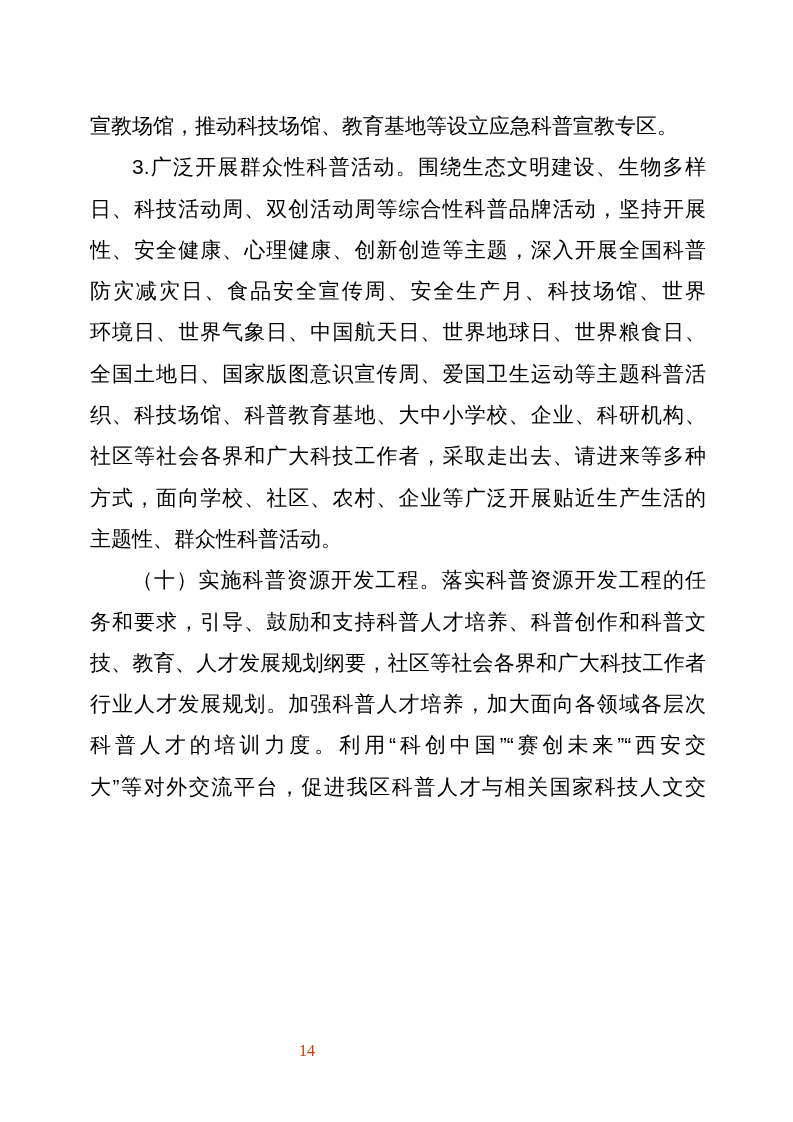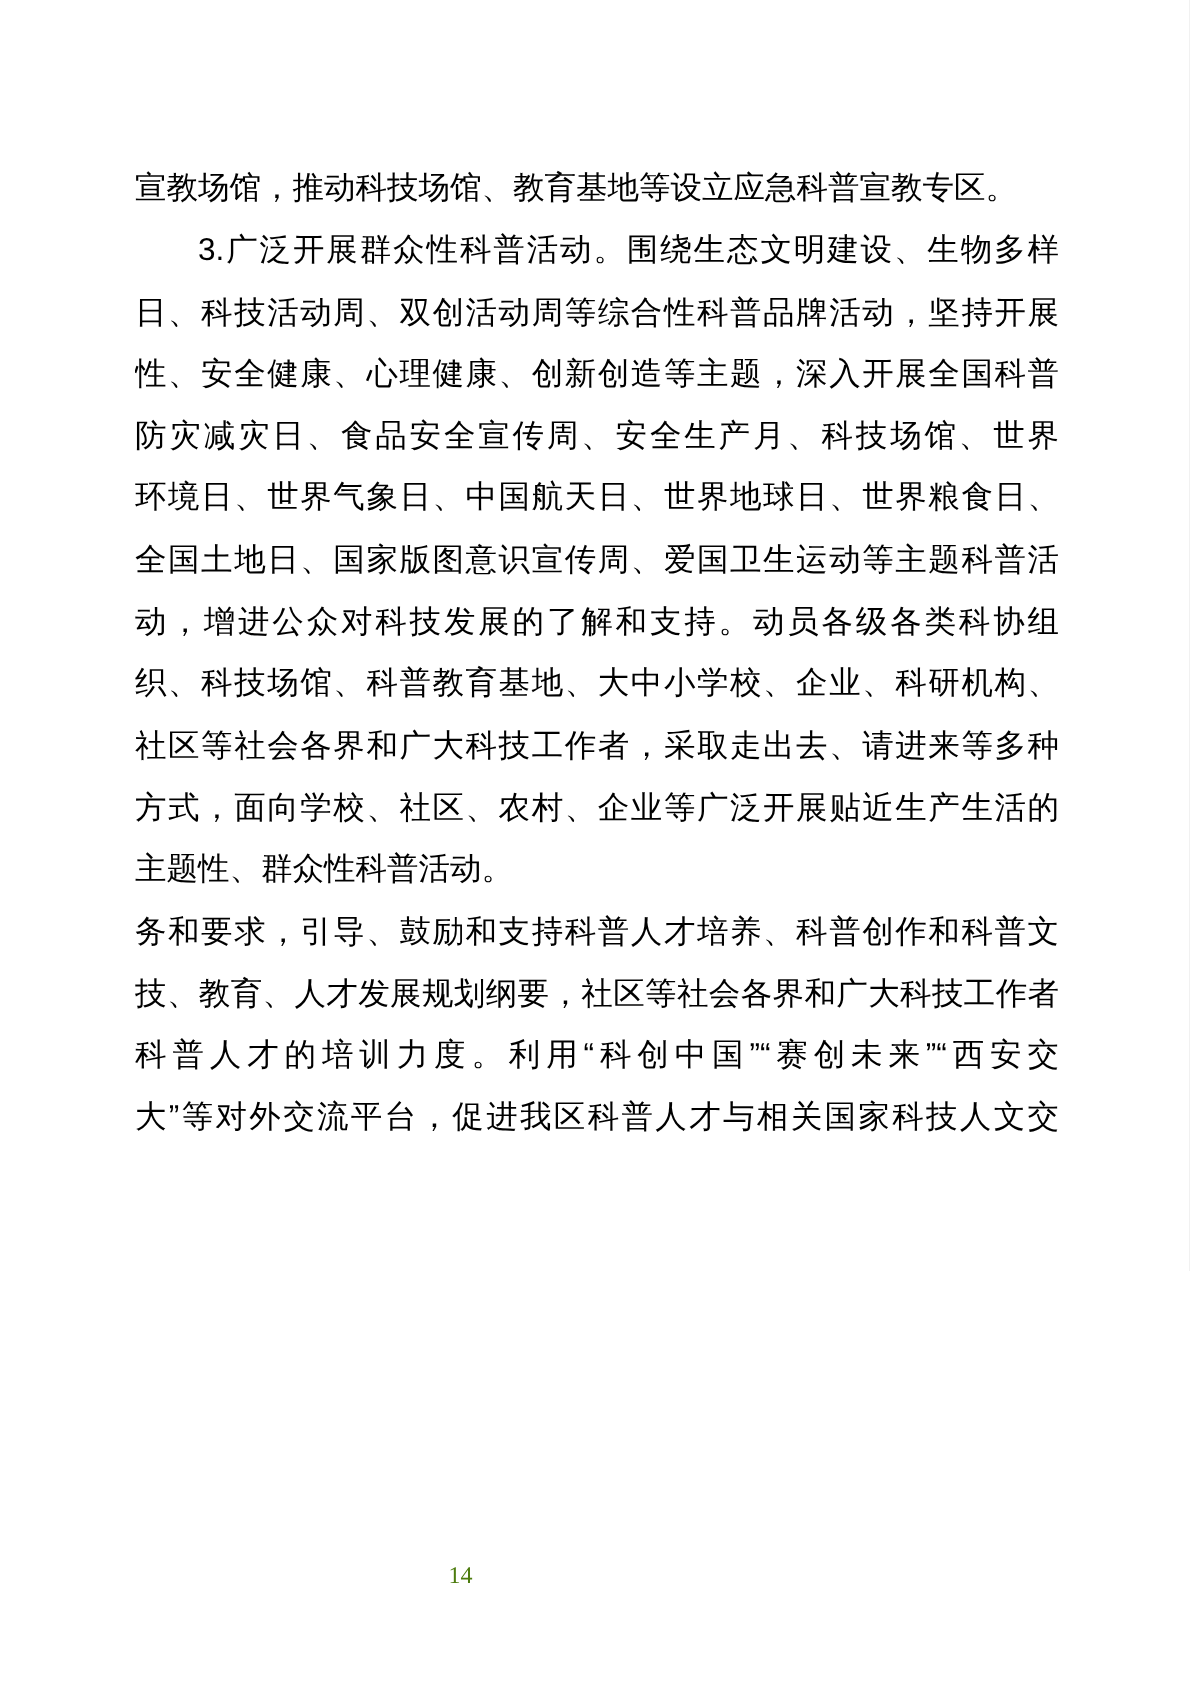--- a/index.html
+++ b/index.html
@@ -40,45 +40,46 @@
     padding-left: 42px;
   }
   .page-number {
     position: absolute;
     left: 0;
     top: 1042px;
     width: 614px;
     text-align: center;
     font-family: "Liberation Serif", serif;
     font-size: 16px;
-    color: #4d7c0f;
+    color: #c2410c;
   }
 </style>
 </head>
 <body>
 
 <div class="page">
   <div class="text-block">
 
     <div class="line end">宣教场馆，推动科技场馆、教育基地等设立应急科普宣教专区。</div>
 
     <div class="line indent">3.广泛开展群众性科普活动。围绕生态文明建设、生物多样</div>
     <div class="line">日、科技活动周、双创活动周等综合性科普品牌活动，坚持开展</div>
     <div class="line">性、安全健康、心理健康、创新创造等主题，深入开展全国科普</div>
     <div class="line">防灾减灾日、食品安全宣传周、安全生产月、科技场馆、世界</div>
     <div class="line">环境日、世界气象日、中国航天日、世界地球日、世界粮食日、</div>
     <div class="line">全国土地日、国家版图意识宣传周、爱国卫生运动等主题科普活</div>
-    <div class="line">动，增进公众对科技发展的了解和支持。动员各级各类科协组</div>
     <div class="line">织、科技场馆、科普教育基地、大中小学校、企业、科研机构、</div>
     <div class="line">社区等社会各界和广大科技工作者，采取走出去、请进来等多种</div>
     <div class="line">方式，面向学校、社区、农村、企业等广泛开展贴近生产生活的</div>
     <div class="line end">主题性、群众性科普活动。</div>
 
+    <div class="line indent">（十）实施科普资源开发工程。落实科普资源开发工程的任</div>
     <div class="line">务和要求，引导、鼓励和支持科普人才培养、科普创作和科普文</div>
 
     <div class="line">技、教育、人才发展规划纲要，社区等社会各界和广大科技工作者</div>
+    <div class="line">行业人才发展规划。加强科普人才培养，加大面向各领域各层次</div>
     <div class="line">科普人才的培训力度。利用“科创中国”“赛创未来”“西安交</div>
     <div class="line">大”等对外交流平台，促进我区科普人才与相关国家科技人文交</div>
 
   </div>
 
   <div class="page-number">14</div>
 </div>
 
 </body></html>

